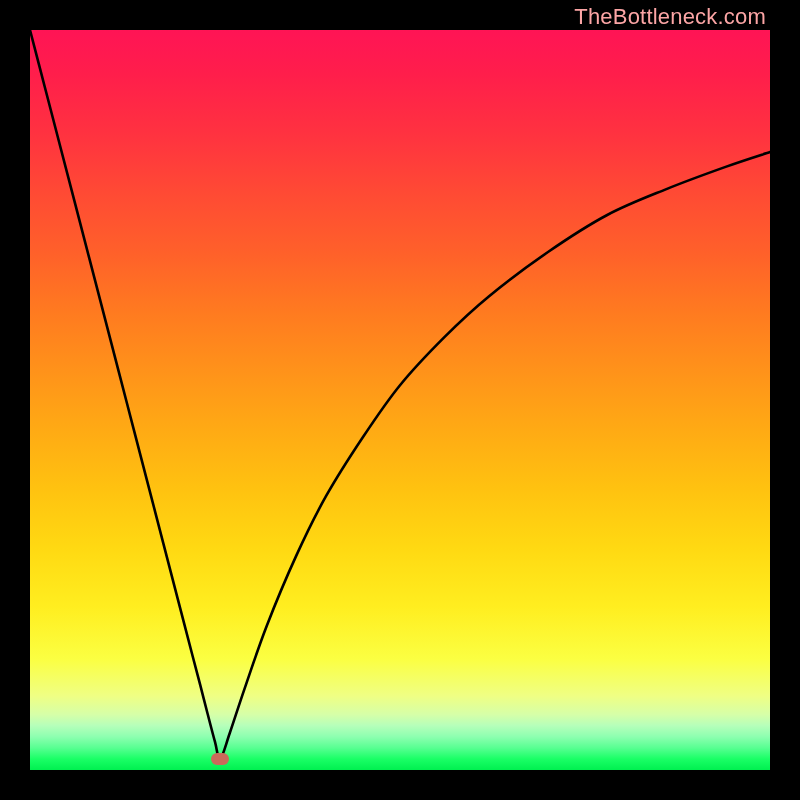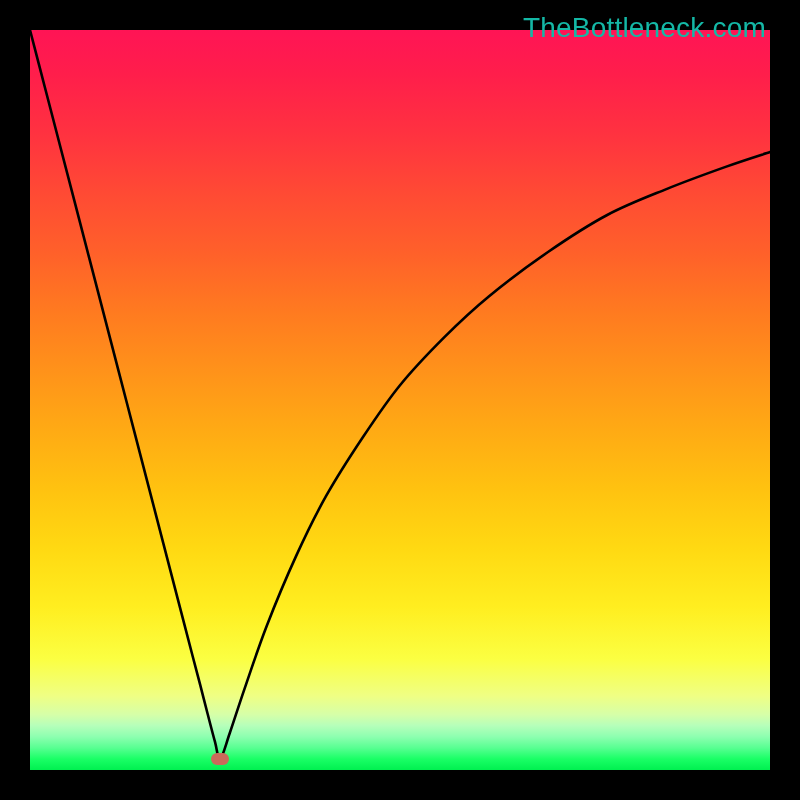--- a/index.html
+++ b/index.html
@@ -43,24 +43,24 @@
       #d6ffa8 92.5%,
       #b6ffba 94%,
       #8dffb0 95.5%,
       #58ff92 97%,
       #1aff66 98.5%,
       #00f050 100%
     );
   }
   .watermark {
     position: absolute;
-    top: 12px;
+    top: 4px;
     right: 34px;
-    color: #14b8a6;
-    font-size: 28px;
+    color: #fca5a5;
+    font-size: 22px;
     letter-spacing: 0.2px;
     font-weight: 400;
     user-select: none;
   }
   .min-marker {
     position: absolute;
     width: 18px;
     height: 12px;
     border-radius: 6px;
     background: #c96a5a;

